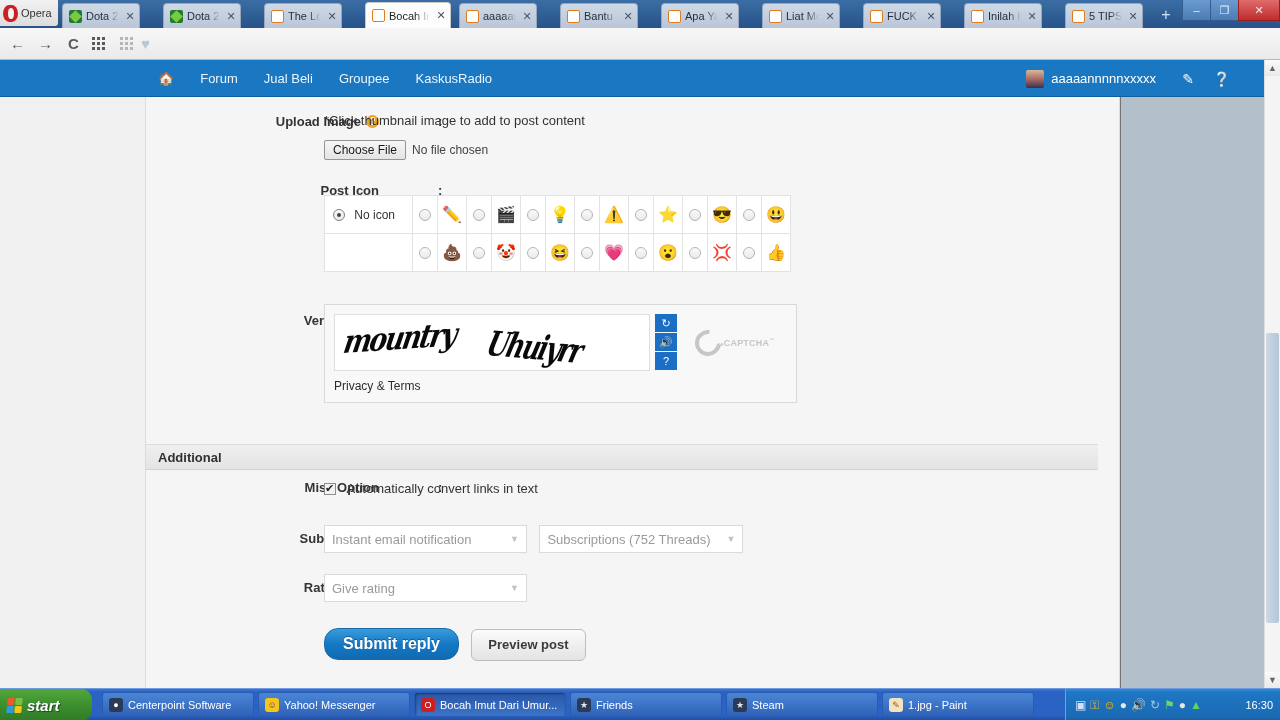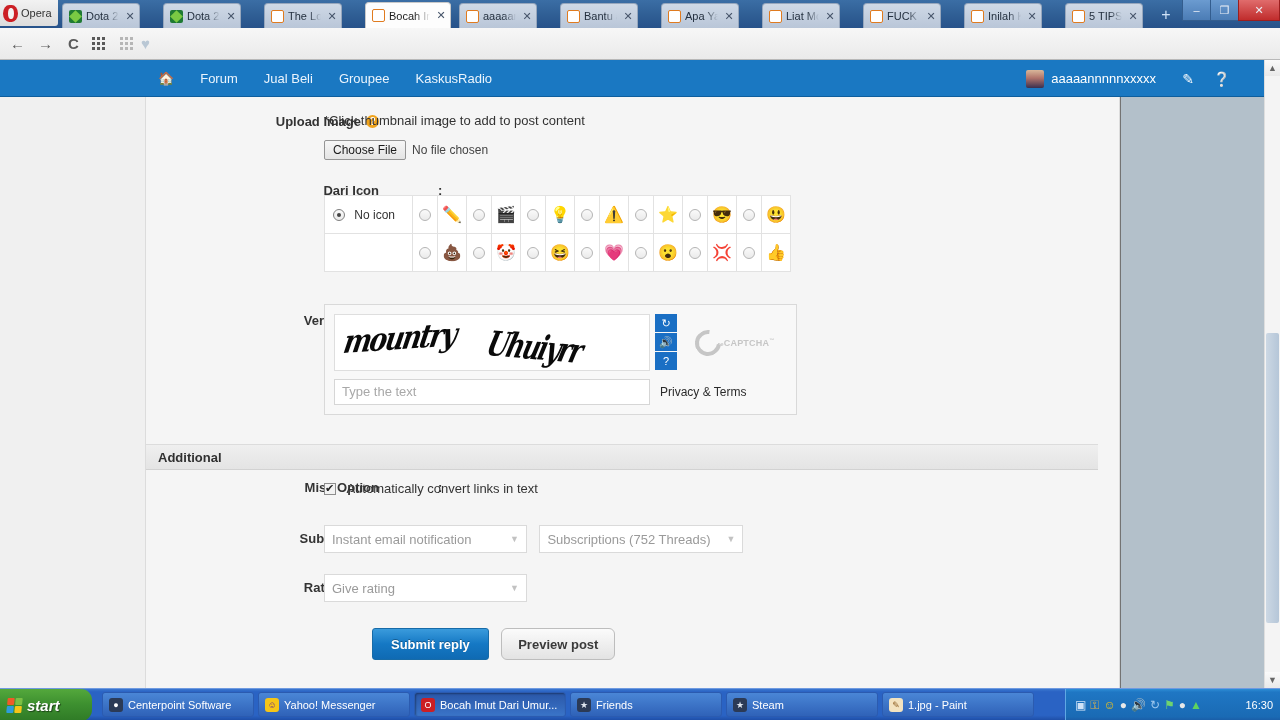--- a/index.html
+++ b/index.html
@@ -273,25 +273,24 @@
 
   .select {
     display:inline-flex; align-items:center; justify-content:space-between;
     height:28px; border:1px solid #dadada; background:#fff;
     font-size:13px; color:#9a9a9a; padding:0 7px; vertical-align:middle;
   }
   .select .caret { color:#c2c2c2; font-size:9px; margin-left:8px; }
 
   .btn-primary {
     display:inline-flex; align-items:center; justify-content:center;
-    height:32px; padding:0 18px; border:1px solid #176ba8; border-radius:3px;
+    height:32px; padding:0 18px; border:1px solid #176ba8; border-radius:14px;
     background:linear-gradient(to bottom,#3a9bdc 0%,#1578c4 50%,#0f6ab3 100%);
-    color:#fff; font-size:13px; font-weight:bold;
+    color:#fff; font-size:16px; font-weight:bold;
     text-shadow:0 -1px 0 rgba(0,0,0,.3);
-    margin-left:48px;
   }
   .btn-secondary {
     display:inline-flex; align-items:center; justify-content:center;
     height:32px; padding:0 16px; border:1px solid #bdbdbd; border-radius:6px;
     background:linear-gradient(to bottom,#fbfbfb,#e3e3e3);
     color:#3a3a3a; font-size:13px; font-weight:bold; margin-left:8px;
   }
 
   
   #page-scroll {
@@ -491,21 +490,21 @@
         <div class="fcolon" style="top:9px;">:</div>
         <div class="fbody" style="top:8px;">
           <div class="hint-text">*Click thumbnail image to add to post content</div>
           <div style="margin-top:12px;">
             <span class="filebtn">Choose File</span><span class="filename">No file chosen</span>
           </div>
         </div>
       </div>
 
       <div class="frow" style="top:86px;height:110px;">
-        <div class="flabel" style="top:0;">Dari Icon</div>
+        <div class="flabel" style="top:0;">Post Icon</div>
         <div class="fcolon" style="top:0;">:</div>
         <div class="fbody" style="top:0;">
           <table id="icon-table" style="margin-top:12px;">
             <tbody>
                 <tr>
               <td class="noicon-cell">
                 <span class="radio on"></span>
                 <span style="margin-left:6px;">No icon</span>
               </td>
               <td class="radio-cell"><span class="radio"></span></td>
@@ -563,21 +562,20 @@
                 <div class="cb">?</div>
               </div>
               <div id="cap-logo">
                 <span class="rc">
                   <span class="rc-c"></span>
                   <span class="rc-t"><span style="font-size:6px;">re</span><span>CAPTCHA</span><sup>™</sup></span>
                 </span>
               </div>
             </div>
             <div id="captcha-inputrow">
-              <div id="captcha-input">Type the text</div>
               <a id="privacy-terms">Privacy &amp; Terms</a>
             </div>
           </div>
         </div>
       </div>
 
       <div id="additional-bar" style="top:347px;">
         <span>Additional</span>
       </div>
 

